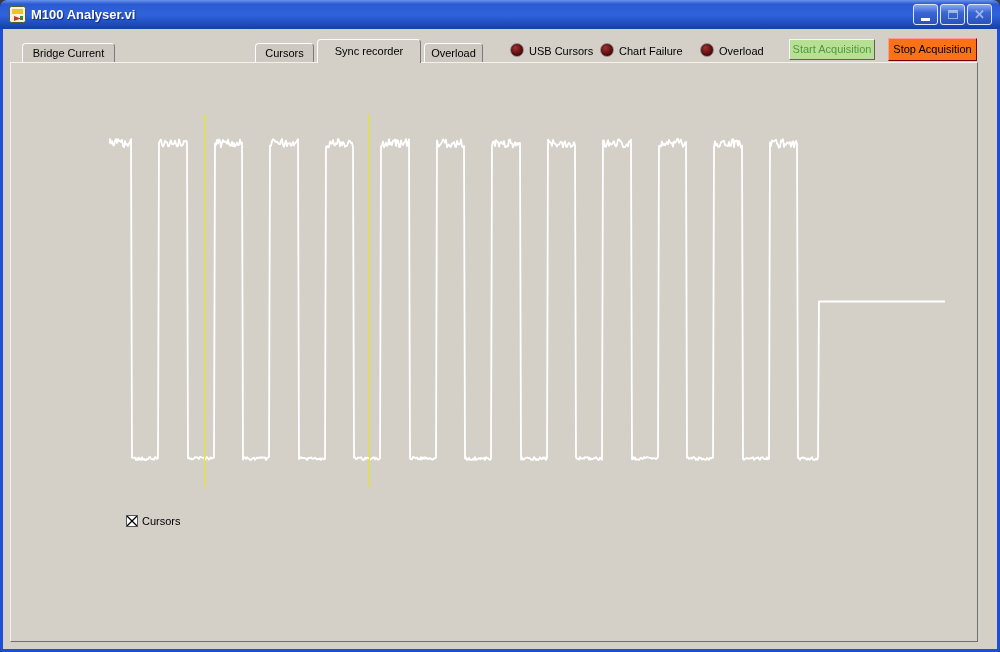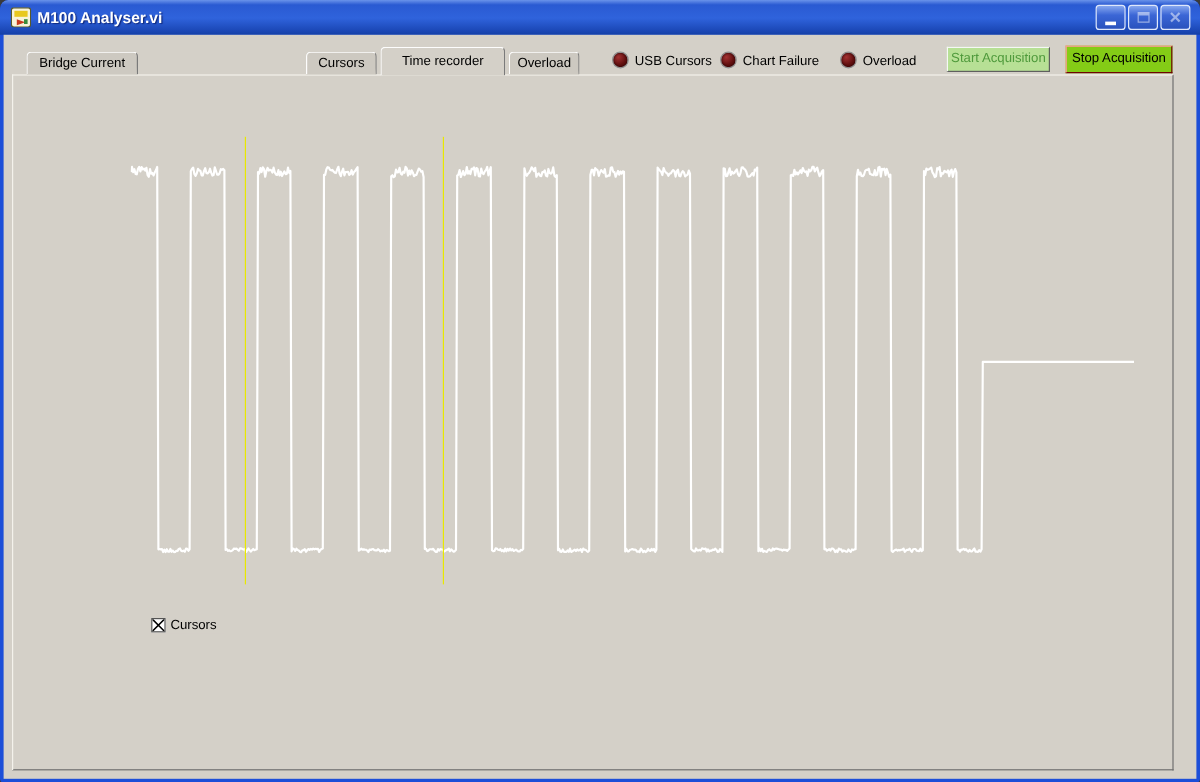--- a/index.html
+++ b/index.html
@@ -32,21 +32,21 @@
   
   .page{position:absolute;left:7px;top:33px;width:968px;height:580px;background:#d4d0c8;
         border:1px solid;border-color:#f4f2ec #6f6f6f #6f6f6f #f4f2ec;z-index:1;}
   
   .led{position:absolute;width:14px;height:14px;border-radius:50%;
        background:radial-gradient(circle at 35% 30%,#a33232 0%,#641010 55%,#420606 100%);
        border:1px solid #8d8d8d;box-shadow:inset 0 0 2px #200;}
   .btn{position:absolute;font-size:11px;text-align:center;border:1px solid;
        border-color:#f6f6f6 #5f5f5f #5f5f5f #f6f6f6;cursor:default;}
   .btn.start{background:#b7e095;color:#4f9a3c;line-height:19px;}
-  .btn.stop{background:#84cc16;color:#000;line-height:21px;border-color:#ff9a9a #6e0404 #6e0404 #ff9a9a;font-weight:normal;}
+  .btn.stop{background:#f97316;color:#000;line-height:21px;border-color:#ff9a9a #6e0404 #6e0404 #ff9a9a;font-weight:normal;}
   
   .sunken{background:#fff;border:1px solid;border-color:#6e6e6e #f3f3f3 #f3f3f3 #6e6e6e;
           font-size:11px;line-height:17px;padding:0 3px;white-space:nowrap;overflow:hidden;}
   .plate{background:#d4d0c8;border:1px solid;border-color:#f6f6f6 #6b6b6b #6b6b6b #f6f6f6;}
   .valuebox{position:absolute;height:19px;background:#e4e1da;border:1px solid;
             border-color:#7d7d7d #fbfbfb #fbfbfb #7d7d7d;font-size:11px;line-height:17px;
             padding:0 3px;white-space:nowrap;overflow:hidden;color:#000;}
   
   .plot{position:absolute;left:105px;top:84px;width:836px;height:375px;background:#000;
     border:1px solid #8a8a8a;outline:1px solid #e9e7e1;
@@ -108,21 +108,21 @@
       <span class="tb dim">
           <span class="glyph-close">✕</span>
         </span>
     </span>
   </div>
 
   <div class="body">
 
     <div class="tab" style="left:19px;width:93px;">Bridge Current</div>
     <div class="tab" style="left:252px;width:59px;">Cursors</div>
-    <div class="tab active" style="left:314px;width:104px;">Time recorder</div>
+    <div class="tab active" style="left:314px;width:104px;">Sync recorder</div>
     <div class="tab" style="left:421px;width:59px;">Overload</div>
 
     <div class="led abs" style="left:507px;top:14px;"></div>
     <span class="lbl abs" style="left:526px;top:16px;">USB Cursors</span>
     <div class="led abs" style="left:597px;top:14px;"></div>
     <span class="lbl abs" style="left:616px;top:16px;">Chart Failure</span>
     <div class="led abs" style="left:697px;top:14px;"></div>
     <span class="lbl abs" style="left:716px;top:16px;">Overload</span>
 
     <div class="btn start" style="left:786px;top:10px;width:86px;height:21px;">Start Acquisition</div>

